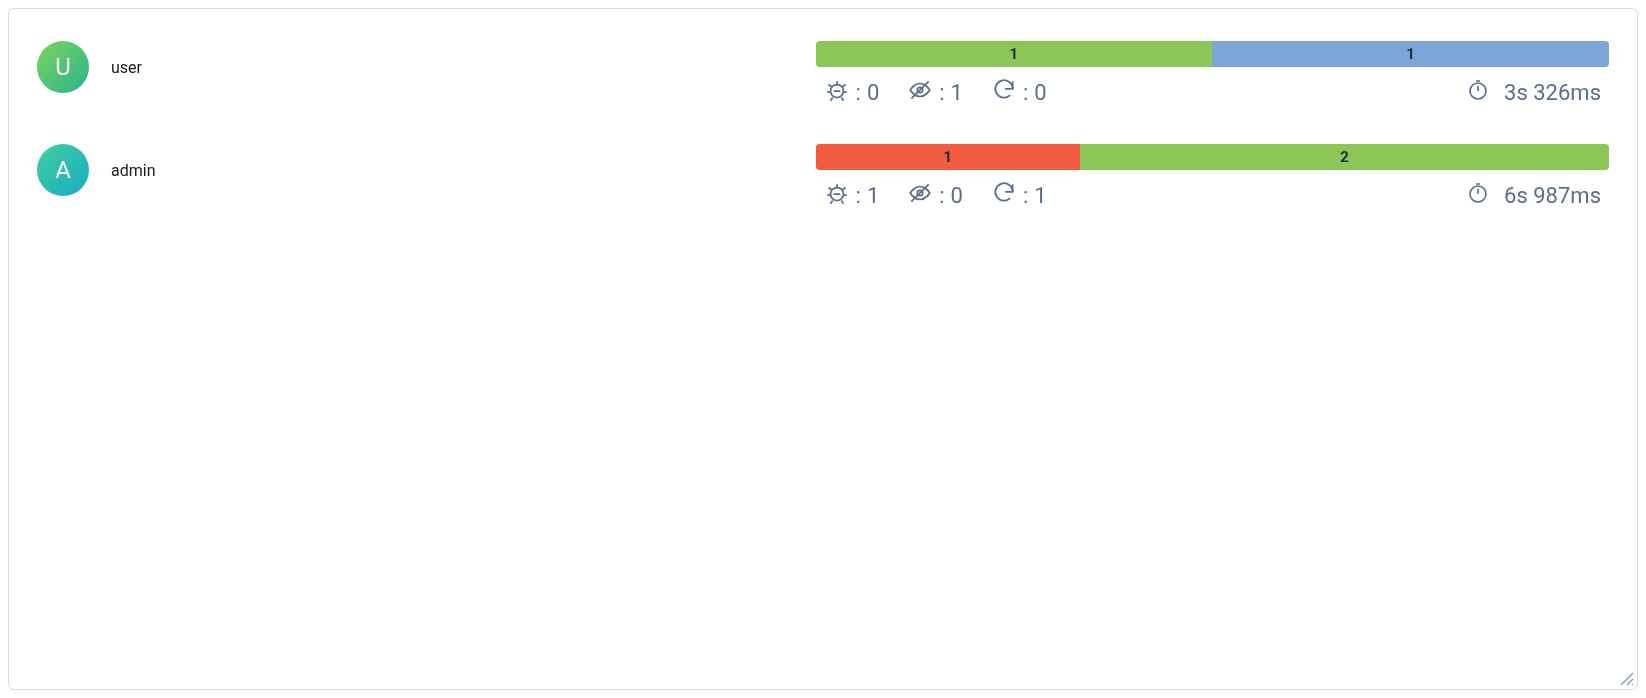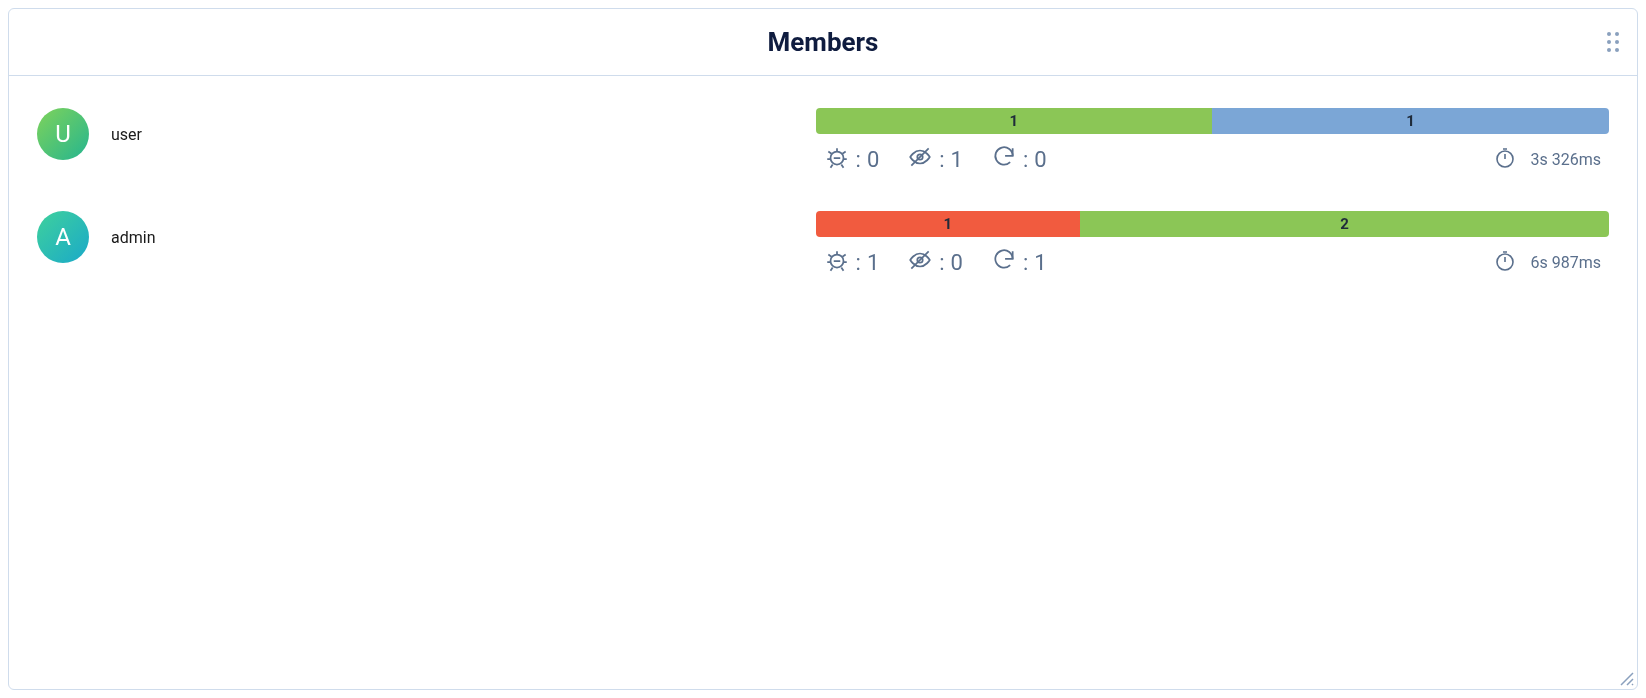--- a/index.html
+++ b/index.html
@@ -116,49 +116,38 @@
     gap: 6px;
     color: #5a6f8c;
     font-size: 22px;
   }
   .stat svg { width: 26px; height: 26px; stroke: #5a6f8c; fill: none; stroke-width: 1.6; }
   .stats-right {
     display: flex;
     align-items: center;
     gap: 14px;
     color: #5a6f8c;
-    font-size: 16px;
+    font-size: 22px;
   }
   .stats-right svg { width: 24px; height: 24px; stroke: #5a6f8c; fill: none; stroke-width: 1.6; }
   .resize-handle {
     position: absolute;
     right: 2px;
     bottom: 2px;
     width: 16px;
     height: 16px;
     cursor: nwse-resize;
   }
   .resize-handle svg { stroke: #8aa0bd; stroke-width: 1.5; }
 </style>
 </head>
 <body>
 
 <div class="panel">
 
-  <div class="panel-header">
-    <div class="panel-title">Members</div>
-    <div class="drag-handle">
-      <span></span>
-        <span></span>
-        <span></span>
-        <span></span>
-        <span></span>
-        <span></span>
-    </div>
-  </div>
 
   <div class="panel-body">
 
     <div class="member-row">
       <div class="member-left">
         <div class="avatar" style="background: linear-gradient(135deg, #7fd35a, #25b58f);">
           <span>U</span>
         </div>
         <div class="member-name">user</div>
       </div>

